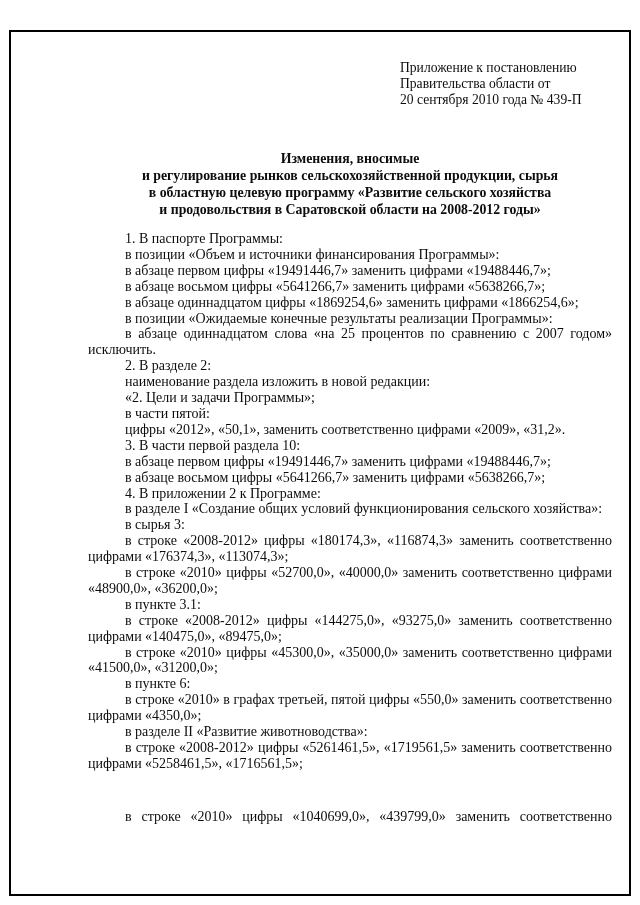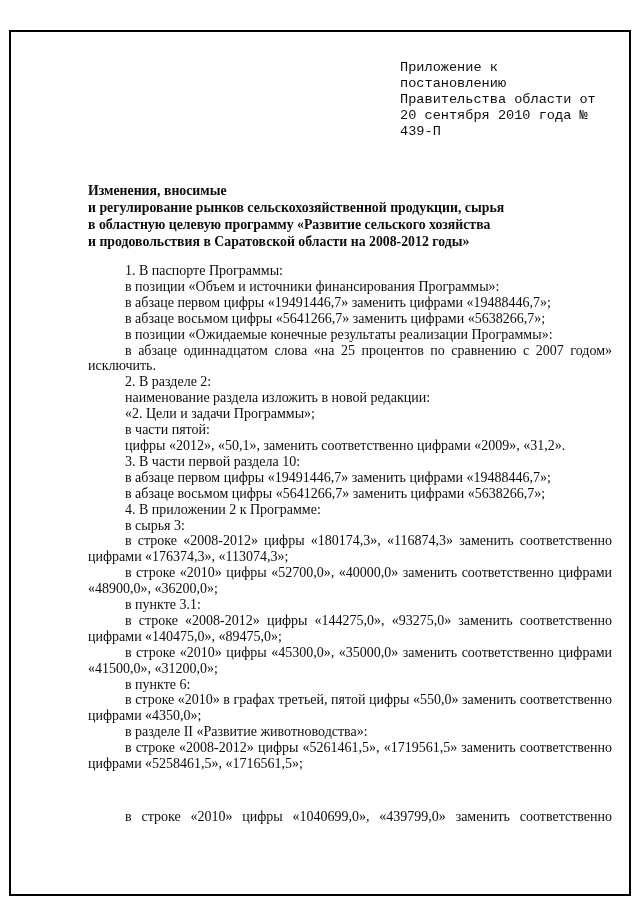--- a/index.html
+++ b/index.html
@@ -27,25 +27,24 @@
     left: 88px;
     top: 0;
     width: 524px;
   }
   .appendix {
     margin-top: 60px;
     margin-left: 312px;
     font-size: 13.6px;
     line-height: 16px;
     text-align: left;
-    font-family: Liberation Mono, monospace;
   }
   .doc-title {
     margin-top: 42px;
-    text-align: left;
+    text-align: center;
     font-weight: bold;
     font-size: 13.8px;
     line-height: 17px;
   }
   .doc-body {
     margin-top: 13px;
     font-size: 14px;
     line-height: 15.9px;
     text-align: justify;
   }
@@ -76,31 +75,33 @@
       <div>и регулирование рынков сельскохозяйственной продукции, сырья</div>
       <div>в областную целевую программу «Развитие сельского хозяйства</div>
       <div>и продовольствия в Саратовской области на 2008-2012 годы»</div>
     </div>
 
     <div class="doc-body">
         <p class="para">1. В паспорте Программы:</p>
         <p class="para">в позиции «Объем и источники финансирования Программы»:</p>
         <p class="para">в абзаце первом цифры «19491446,7» заменить цифрами «19488446,7»;</p>
         <p class="para">в абзаце восьмом цифры «5641266,7» заменить цифрами «5638266,7»;</p>
+        <p class="para">в абзаце одиннадцатом цифры «1869254,6» заменить цифрами «1866254,6»;</p>
         <p class="para">в позиции «Ожидаемые конечные результаты реализации Программы»:</p>
         <p class="para">в абзаце одиннадцатом слова «на 25 процентов по сравнению с 2007 годом» исключить.</p>
         <p class="para">2. В разделе 2:</p>
         <p class="para">наименование раздела изложить в новой редакции:</p>
         <p class="para">«2. Цели и задачи Программы»;</p>
         <p class="para">в части пятой:</p>
         <p class="para">цифры «2012», «50,1», заменить соответственно цифрами «2009», «31,2».</p>
         <p class="para">3. В части первой раздела 10:</p>
         <p class="para">в абзаце первом цифры «19491446,7» заменить цифрами «19488446,7»;</p>
         <p class="para">в абзаце восьмом цифры «5641266,7» заменить цифрами «5638266,7»;</p>
         <p class="para">4. В приложении 2 к Программе:</p>
+        <p class="para">в разделе I «Создание общих условий функционирования сельского хозяйства»:</p>
         <p class="para">в сырья 3:</p>
         <p class="para">в строке «2008-2012» цифры «180174,3», «116874,3» заменить соответственно цифрами «176374,3», «113074,3»;</p>
         <p class="para">в строке «2010» цифры «52700,0», «40000,0» заменить соответственно цифрами «48900,0», «36200,0»;</p>
         <p class="para">в пункте 3.1:</p>
         <p class="para">в строке «2008-2012» цифры «144275,0», «93275,0» заменить соответственно цифрами «140475,0», «89475,0»;</p>
         <p class="para">в строке «2010» цифры «45300,0», «35000,0» заменить соответственно цифрами «41500,0», «31200,0»;</p>
         <p class="para">в пункте 6:</p>
         <p class="para">в строке «2010» в графах третьей, пятой цифры «550,0» заменить соответственно цифрами «4350,0»;</p>
         <p class="para">в разделе II «Развитие животноводства»:</p>
         <p class="para">в строке «2008-2012» цифры «5261461,5», «1719561,5» заменить соответственно цифрами «5258461,5», «1716561,5»;</p>

